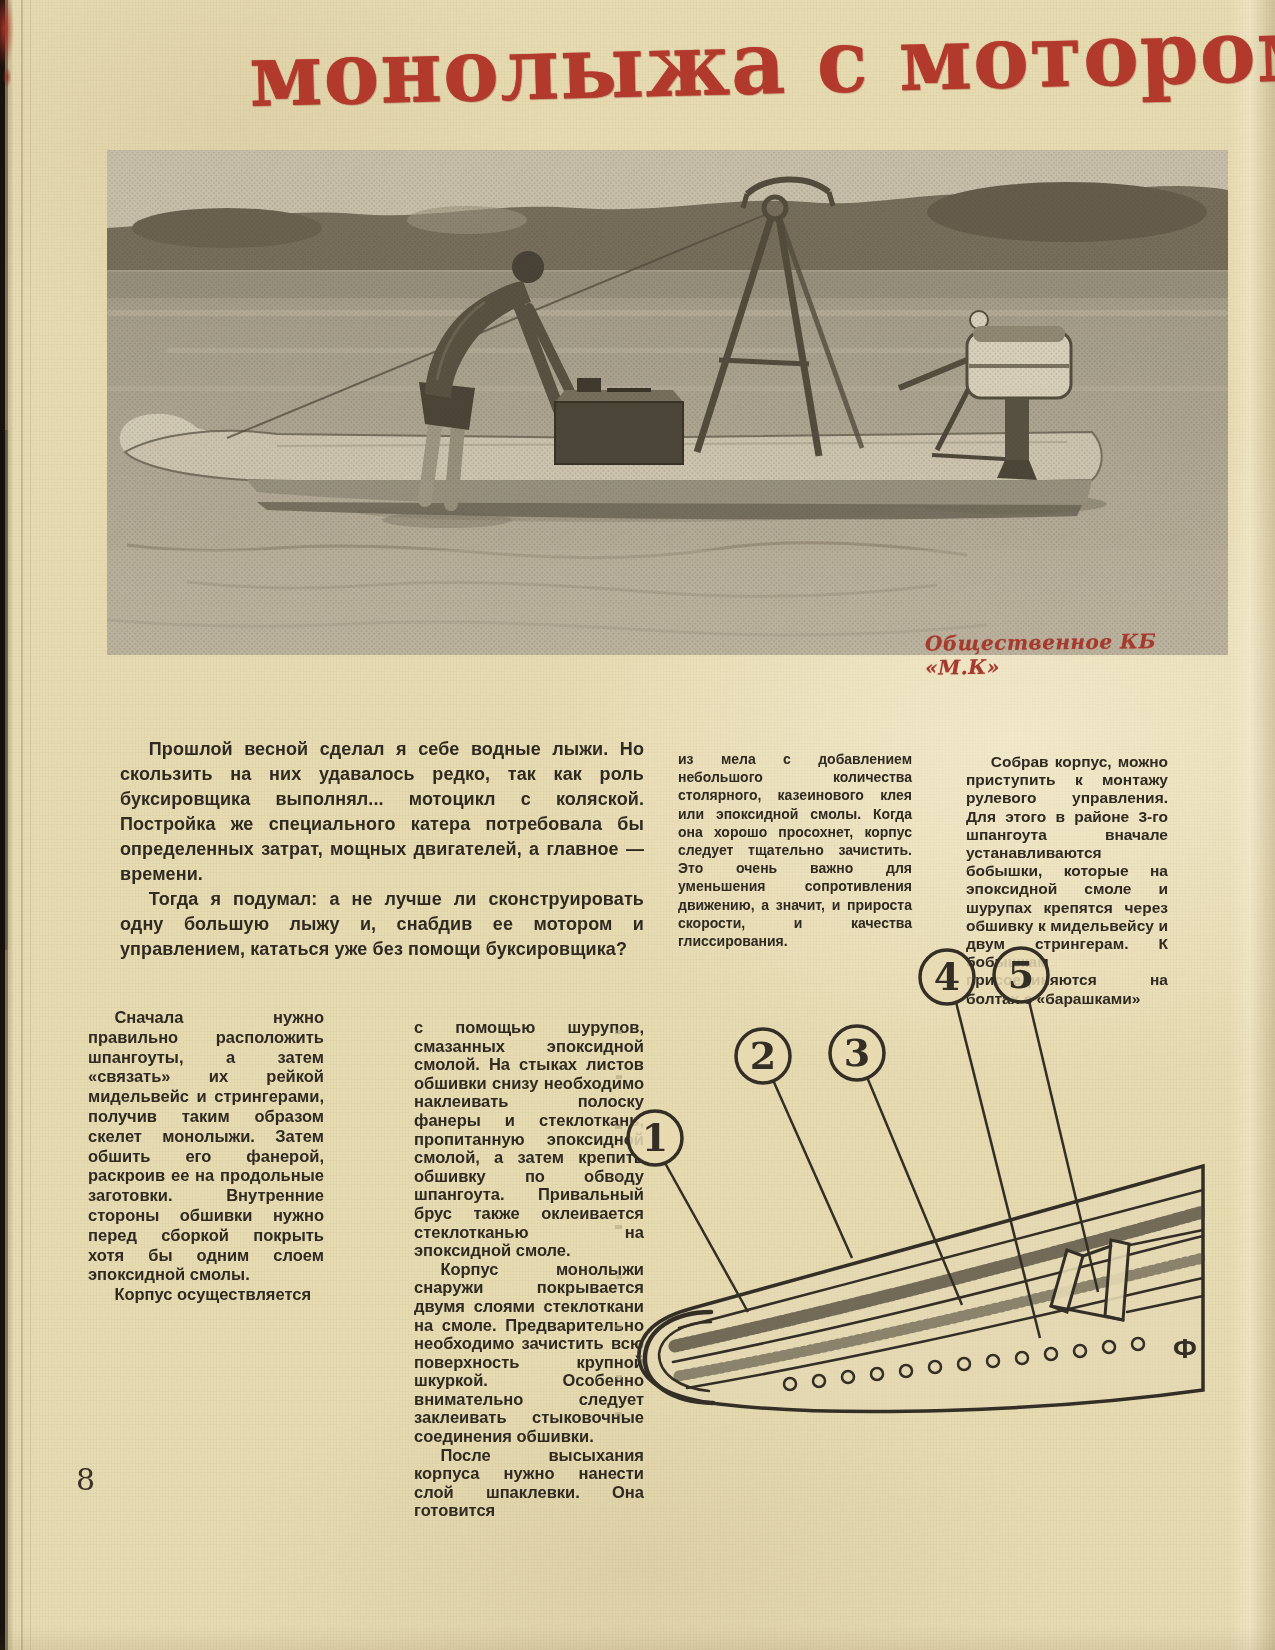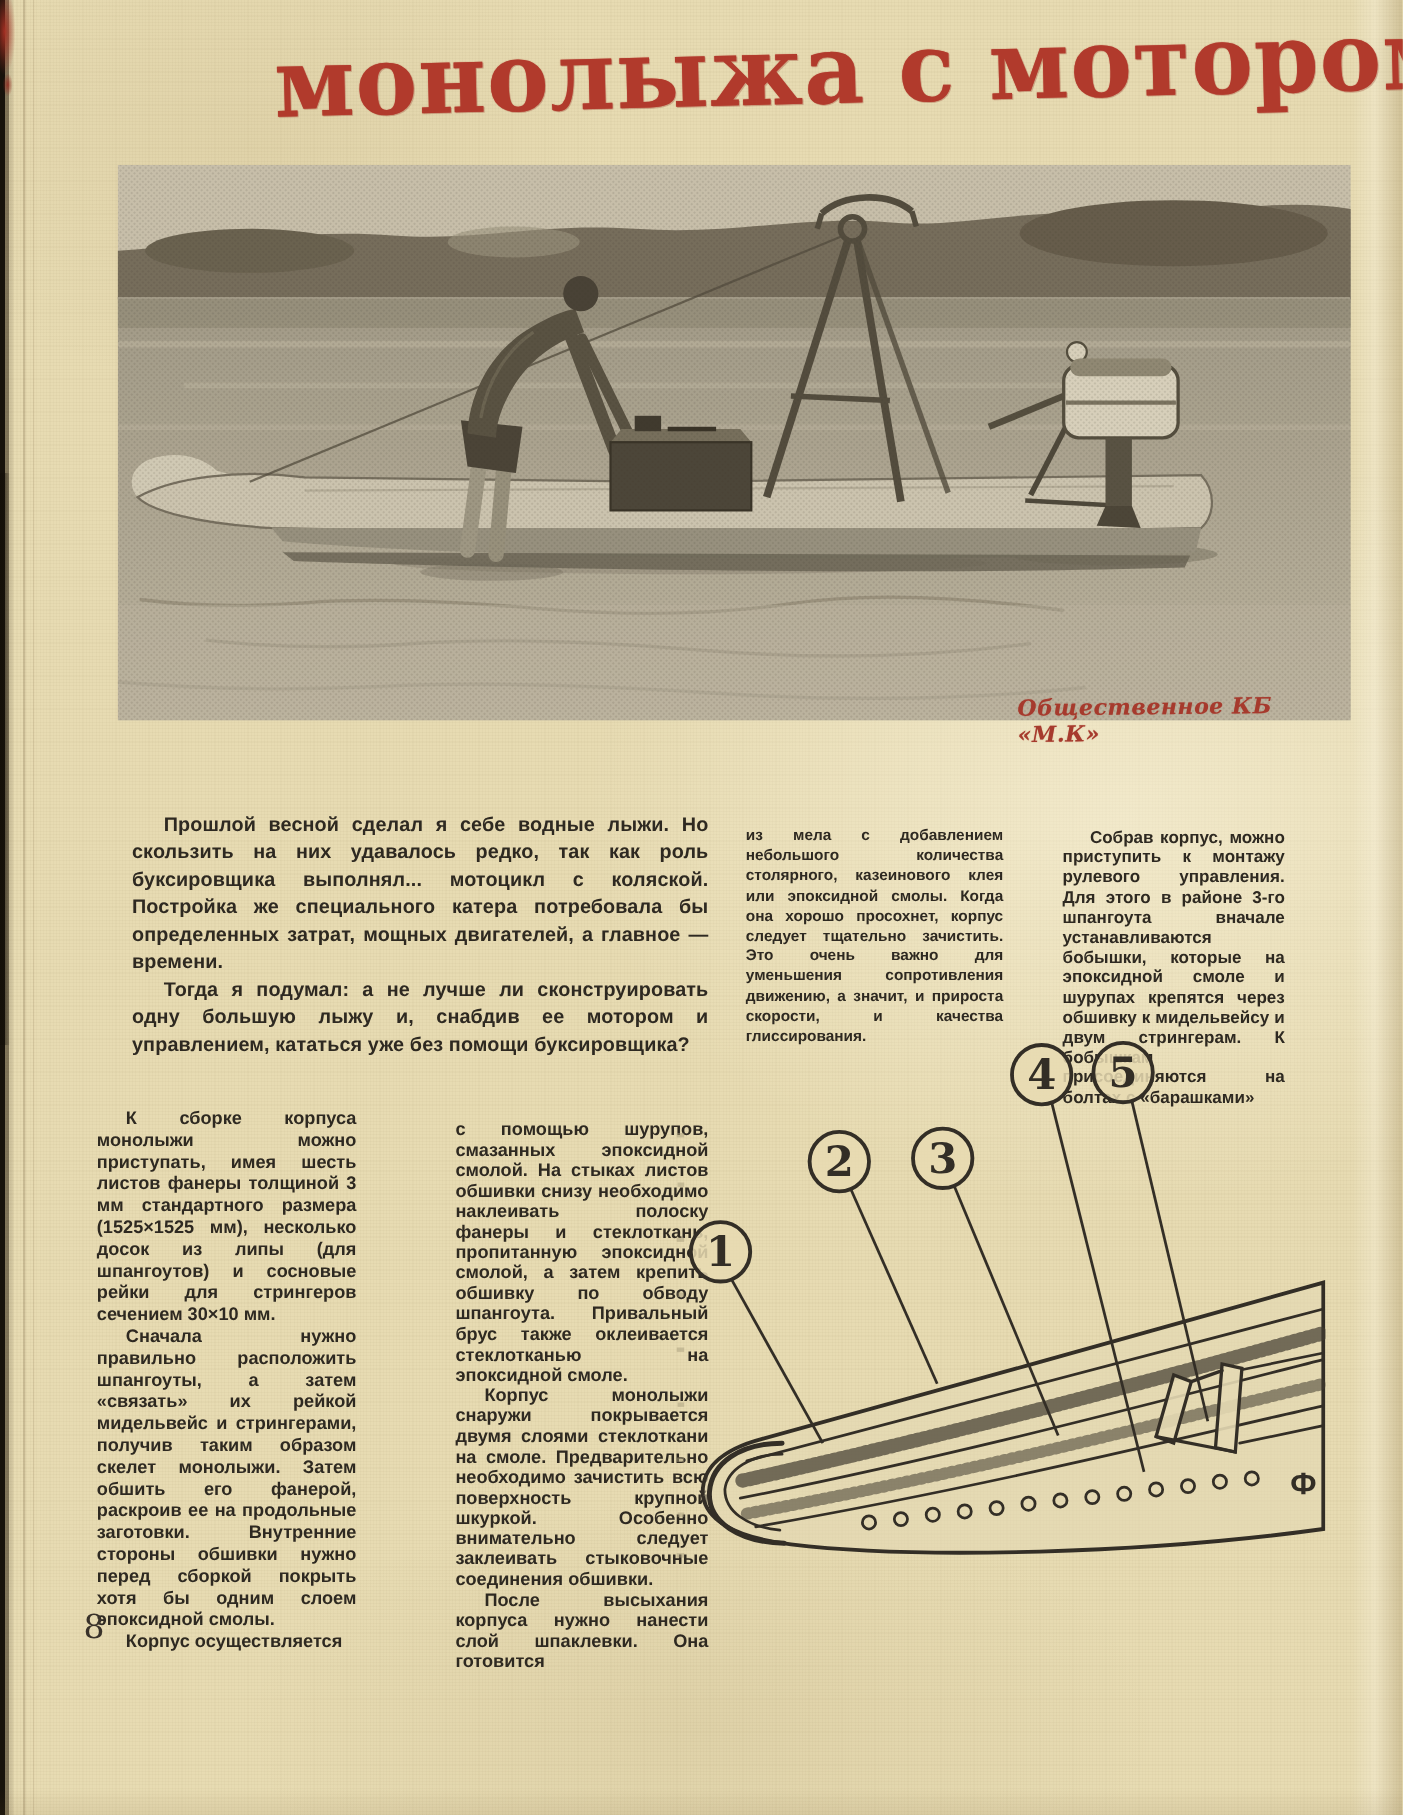--- a/index.html
+++ b/index.html
@@ -181,21 +181,20 @@
   <p>Тогда я подумал: а не лучше ли сконструировать одну большую лыжу и, снабдив ее мотором и управлением, кататься уже без помощи буксировщика?</p>
 </div>
 <div class="abs col intro-col2">
   <p class="cont">из мела с добавлением небольшого количества столярного, казеинового клея или эпоксидной смолы. Когда она хорошо просохнет, корпус следует тщательно зачистить. Это очень важно для уменьшения сопротивления движению, а значит, и прироста скорости, и качества глиссирования.</p>
 </div>
 <div class="abs col intro-col3">
   <p>Собрав корпус, можно приступить к монтажу рулевого управления. Для этого в районе 3-го шпангоута вначале устанавливаются бобышки, которые на эпоксидной смоле и шурупах крепятся через обшивку к мидельвейсу и двум стрингерам. К бобышкам присоединяются на болтах с «барашками»</p>
 </div>
 
 <div class="abs col body-col1">
-  <p>К сборке корпуса монолыжи можно приступать, имея шесть листов фанеры толщиной 3 мм стандартного размера (1525×1525 мм), несколько досок из липы (для шпангоутов) и сосновые рейки для стрингеров сечением 30×10 мм.</p>
   <p>Сначала нужно правильно расположить шпангоуты, а затем «связать» их рейкой мидельвейс и стрингерами, получив таким образом скелет монолыжи. Затем обшить его фанерой, раскроив ее на продольные заготовки. Внутренние стороны обшивки нужно перед сборкой покрыть хотя бы одним слоем эпоксидной смолы.</p>
   <p>Корпус осуществляется</p>
 </div>
 <div class="abs col body-col2">
   <p class="cont">с помощью шурупов, смазанных эпоксидной смолой. На стыках листов обшивки снизу необходимо наклеивать полоску фанеры и стеклоткань, пропитанную эпоксидной смолой, а затем крепить обшивку по обводу шпангоута. Привальный брус также оклеивается стеклотканью на эпоксидной смоле.</p>
   <p>Корпус монолыжи снаружи покрывается двумя слоями стеклоткани на смоле. Предварительно необходимо зачистить всю поверхность крупной шкуркой. Особенно внимательно следует заклеивать стыковочные соединения обшивки.</p>
   <p>После высыхания корпуса нужно нанести слой шпаклевки. Она готовится</p>
 </div>
 
 <svg class="abs diagram" viewBox="0 0 590 505">

